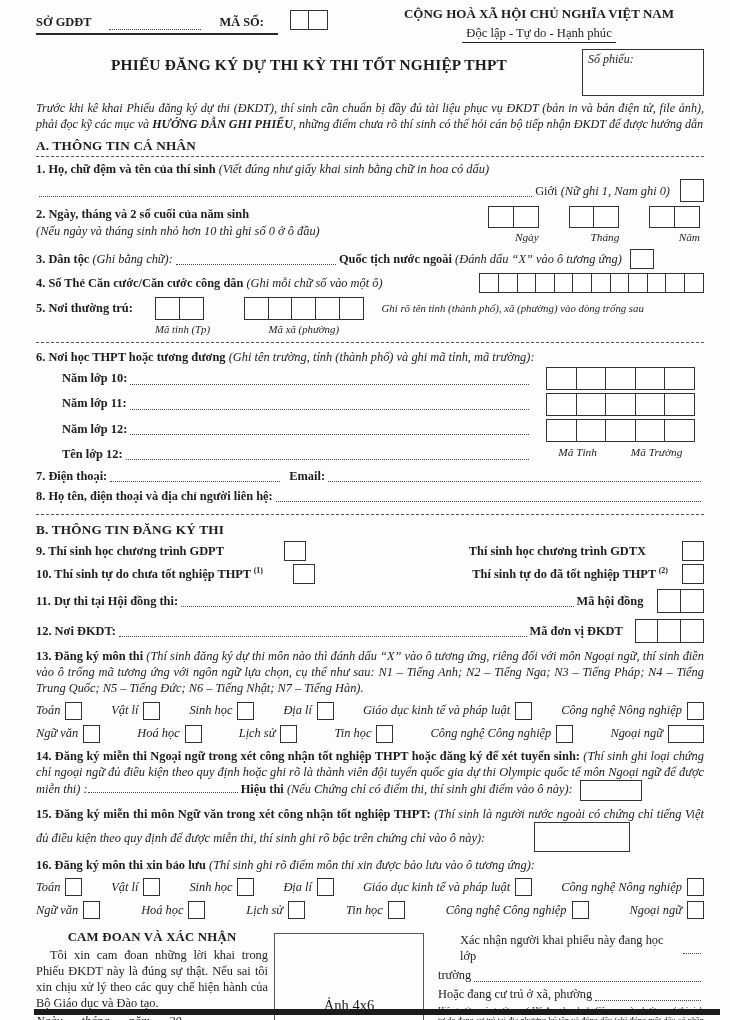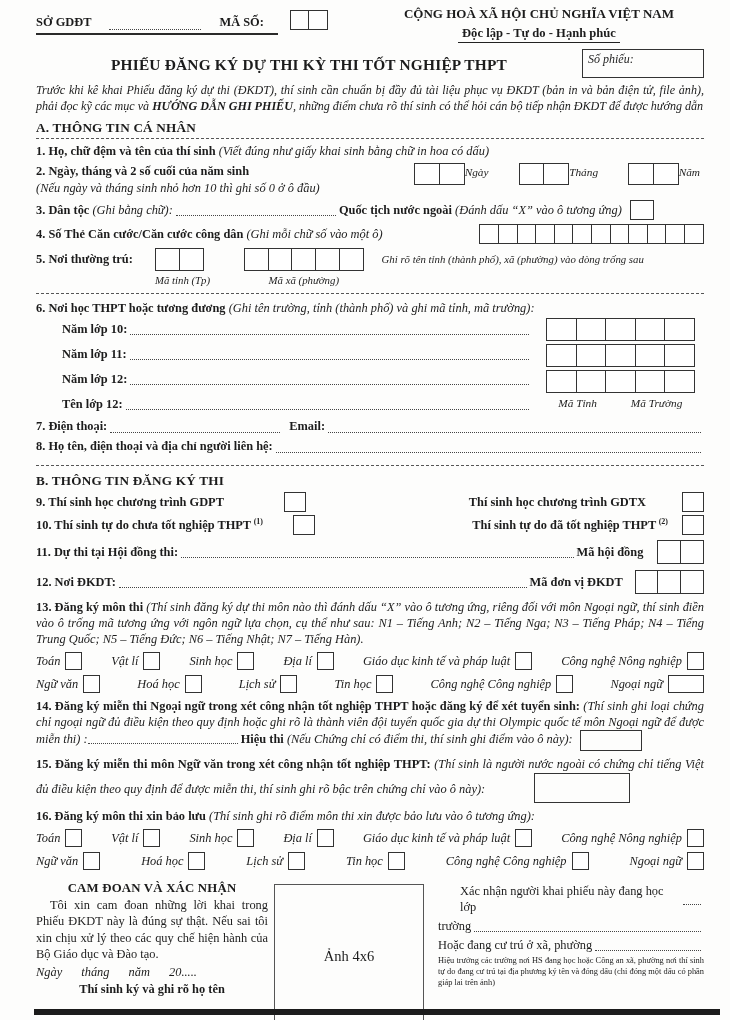--- a/index.html
+++ b/index.html
@@ -23,31 +23,31 @@
   .box { display:inline-block; width:17px; height:18px; border:1.4px solid #333; background:#fff; vertical-align:middle; }
   .sub-pair { display:flex; align-items:center; gap:5px; white-space:nowrap; }
   sup { font-size:8px; }
 
   
   .hdr { display:flex; justify-content:space-between; align-items:flex-start; }
   .hdr-left { padding-top:4px; }
   .hdr-left-row { display:flex; align-items:flex-end;gap:18px; }
   .hdr-rule { width:242px; height:2px; background:#2a2a2a; margin-top:3px; }
   .hdr-right { text-align:center; width:330px; }
-  .motto { display:inline-block; border-bottom:1.6px solid #222; padding:0 4px 1px; font-weight:bold; font-size:12.6px; }
+  .motto { display:inline-block; border-bottom:1.6px solid #222; padding:0 4px 1px; font-weight:normal; font-size:12.6px; }
   .title-row { display:flex; align-items:flex-start; margin-top:6px; }
   .form-title { flex:1; text-align:center; font-size:15.4px; font-weight:bold; padding-top:6px; letter-spacing:0.2px; }
-  .sophieu { width:122px; height:29px; border:1.6px solid #333; font-style:italic; font-size:12px; padding:2px 5px; }
+  .sophieu { width:122px; height:47px; border:1.6px solid #333; font-style:italic; font-size:12px; padding:2px 5px; }
   .intro { font-style:italic; font-size:12.1px; text-align:justify; margin-top:5px; line-height:1.32; }
   .sec-head { font-weight:bold; font-size:13.2px; margin-top:4px; letter-spacing:0.2px; }
 
   
   .item { margin-top:4px; }
   .date-groups { display:flex; gap:30px; margin-right:4px; }
-  .dg { display:flex; flex-direction:row; align-items:flex-start; }
+  .dg { display:flex; flex-direction:column; align-items:flex-end; }
   .dg-lab { font-style:italic; font-size:11.3px; margin-top:2px; }
   .strip-lab { font-style:italic; font-size:10.8px; text-align:center; margin-top:2px; }
   .grid6 { width:158px; }
   .grid6 .cells { margin-bottom:3px; }
   .grid6 .cell { width:31px; height:23px; }
   .grid6-labs { display:flex; font-style:italic; font-size:11.3px; }
   .grid6-labs span:first-child { width:40%; text-align:center; }
   .grid6-labs span:last-child { width:60%; text-align:center; }
 
   
@@ -105,20 +105,27 @@
 
   <div class="intro">
     <span>Trước khi kê khai Phiếu đăng ký dự thi (ĐKDT), thí sinh cần chuẩn bị đầy đủ tài liệu phục vụ ĐKDT (bản in và bản điện tử, file ảnh), phải đọc kỹ các mục và </span><b>HƯỚNG DẪN GHI PHIẾU</b><span>, những điểm chưa rõ thí sinh có thể hỏi cán bộ tiếp nhận ĐKDT để được hướng dẫn</span>
   </div>
 
   <div class="sec-head">A. THÔNG TIN CÁ NHÂN</div>
   <div class="dashed-sep" style="margin:2px 0 3px"></div>
 
   <div class="item">
     <div><b>1. Họ, chữ đệm và tên của thí sinh</b> <i>(Viết đúng như giấy khai sinh bằng chữ in hoa có dấu)</i></div>
+    <div class="row" style="margin-top:2px">
+      <span class="dots"></span>
+      <span>Giới</span>&nbsp;<i>(Nữ ghi 1, Nam ghi 0)</i>
+      <span class="cells" style="margin-left:10px">
+          <span class="cell" style="width:24px;height:23px"></span>
+        </span>
+    </div>
   </div>
 
   <div class="item row" style="align-items:flex-start">
     <div style="flex:1">
       <div><b>2. Ngày, tháng và 2 số cuối của năm sinh</b></div>
       <div><i>(Nếu ngày và tháng sinh nhỏ hơn 10 thì ghi số 0 ở ô đầu)</i></div>
     </div>
     <div class="date-groups">
       <div class="dg">
         <span class="cells">

